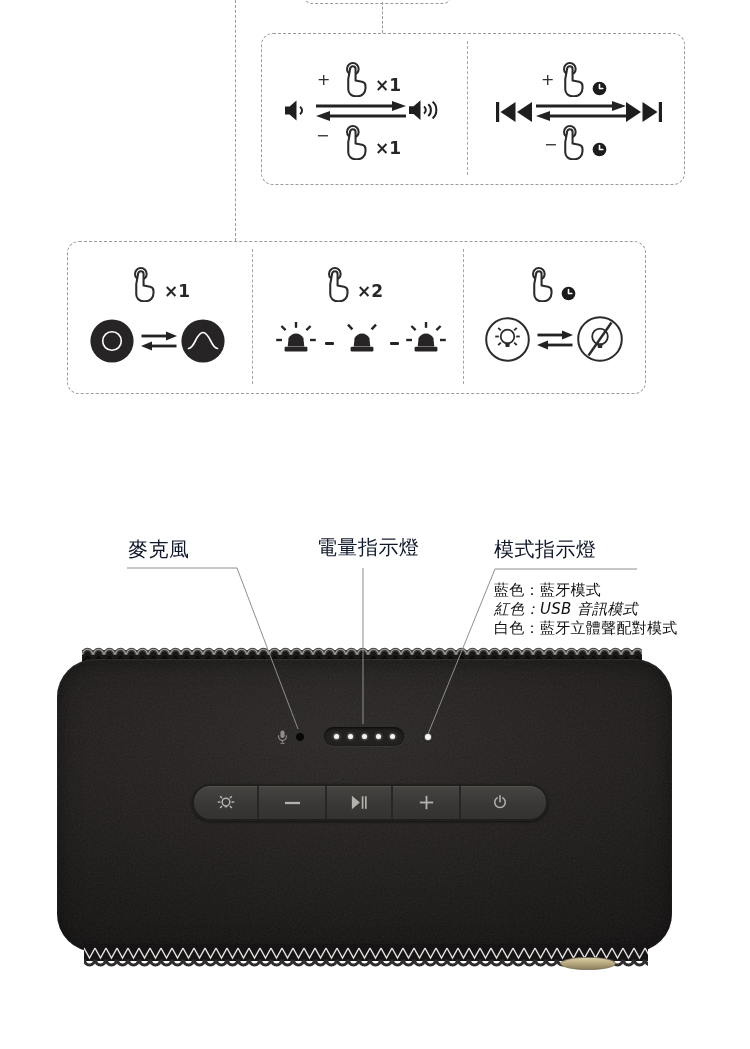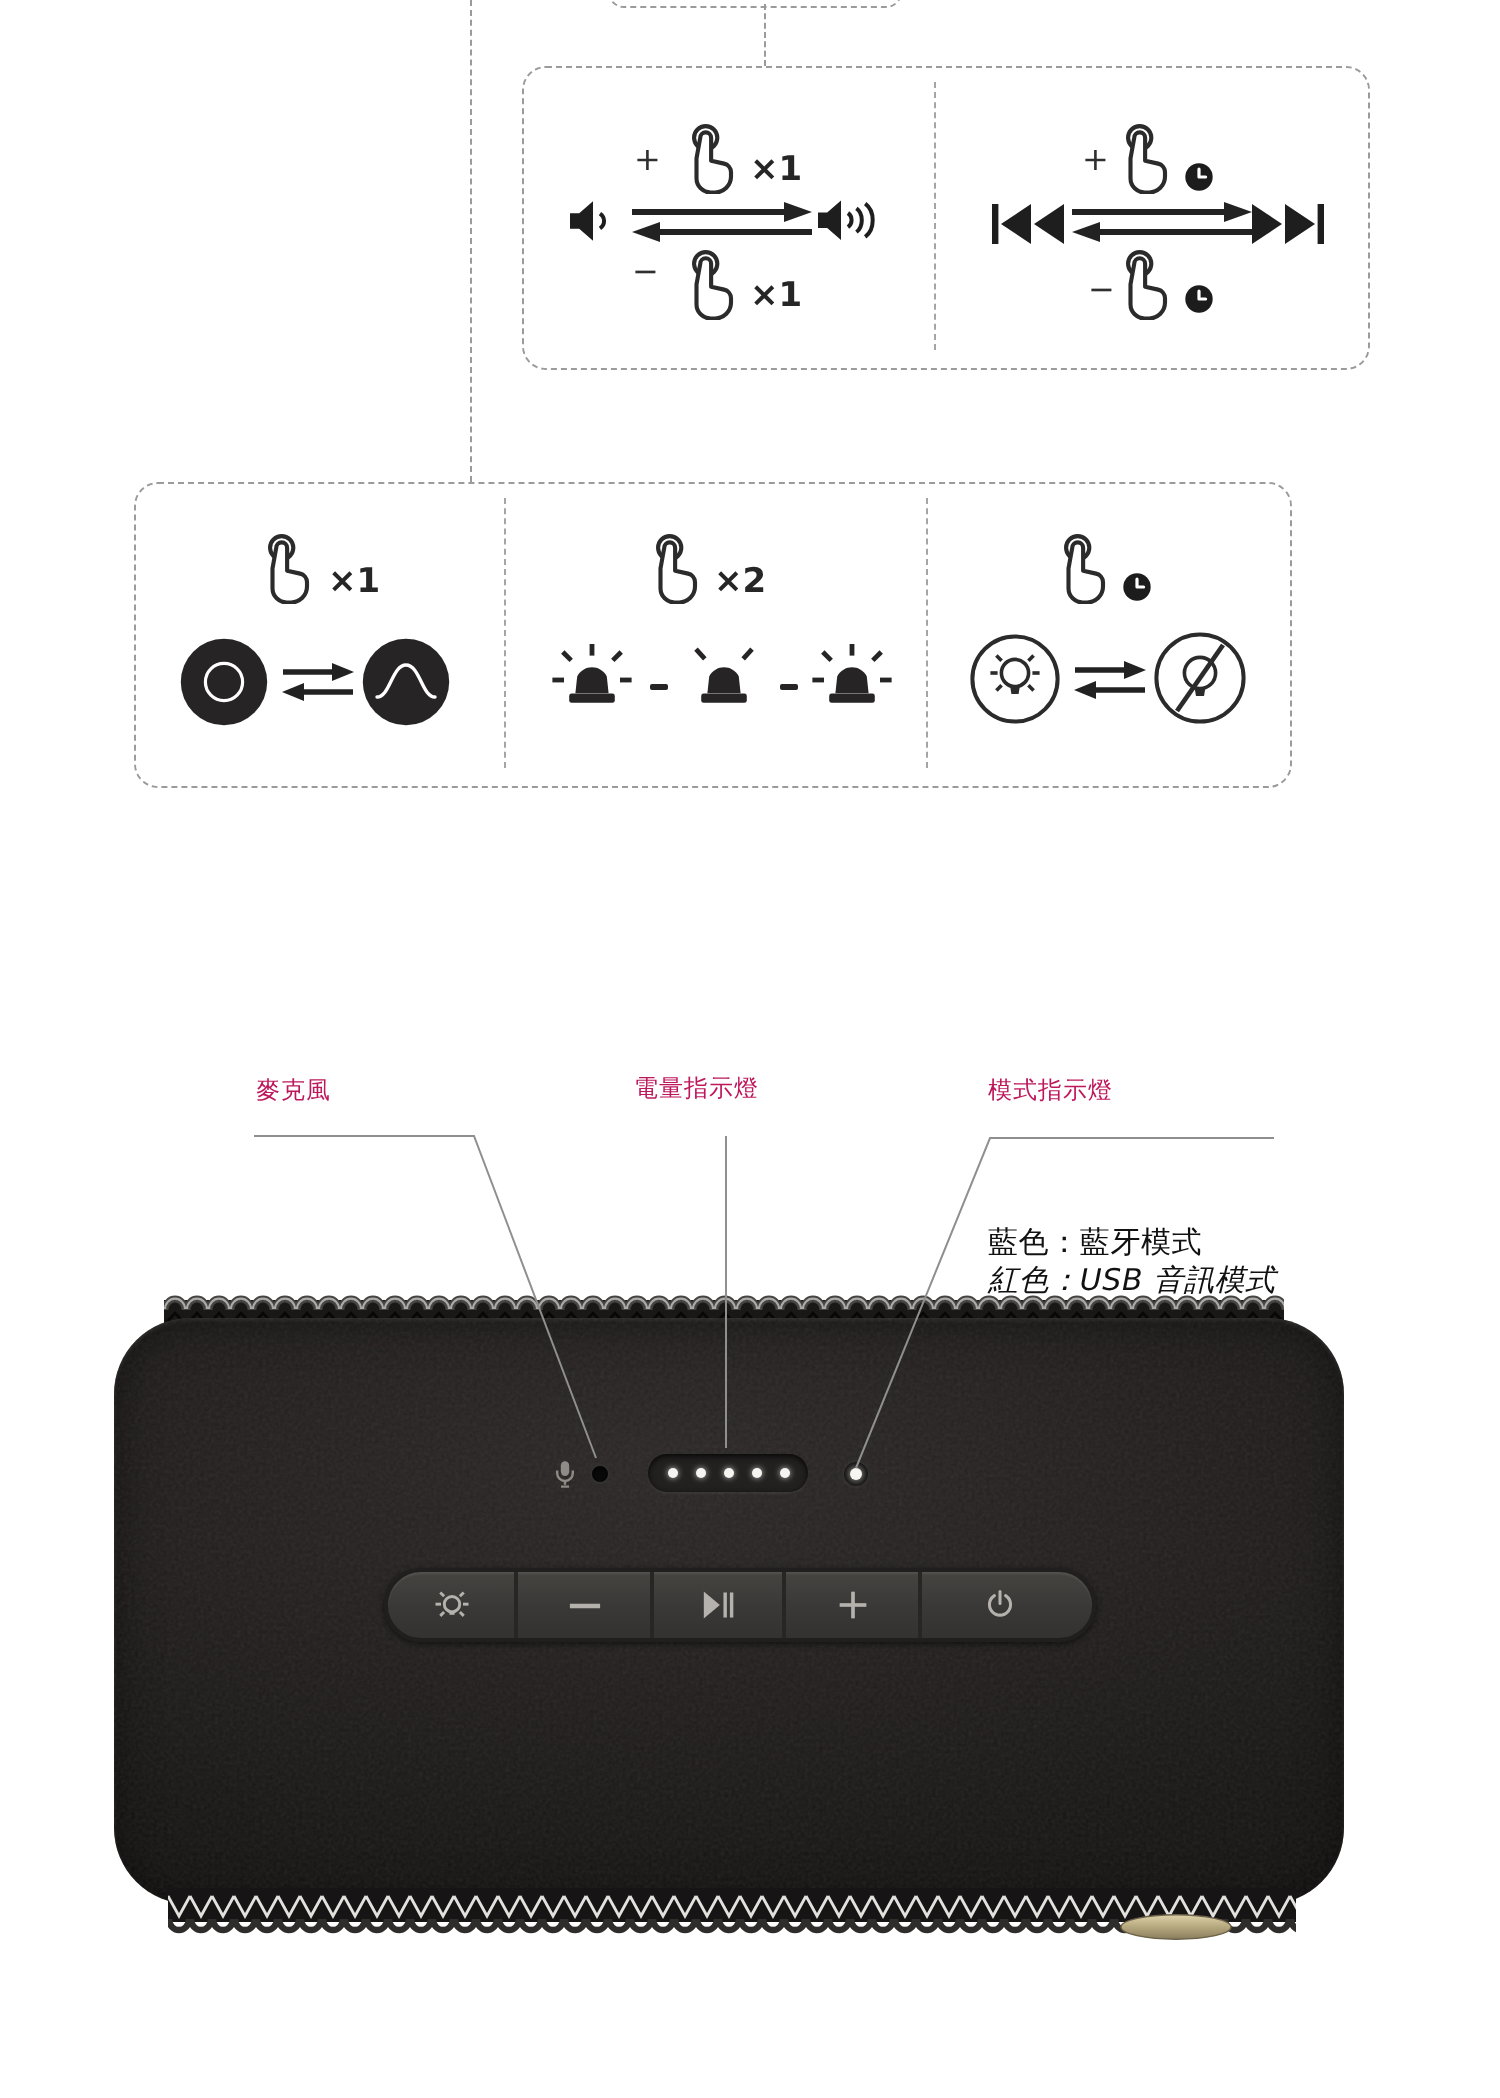--- a/index.html
+++ b/index.html
@@ -8,22 +8,22 @@
   .abs{position:absolute;}
   
   .dbox{position:absolute;border:1px dashed #9b9b9b;border-radius:12px;background:transparent;}
   .dline-v{position:absolute;width:0;border-left:1px dashed #9b9b9b;}
   .ddiv{position:absolute;width:0;border-left:1px dashed #a5a5a5;}
   
   .sym{position:absolute;font-size:16px;color:#2f2f2f;line-height:1;}
   .mult{position:absolute;font-size:17px;font-weight:600;color:#262626;line-height:1;}
   .dash-sep{position:absolute;height:3px;background:#262424;border-radius:1px;}
   
-  .callout{position:absolute;font-size:12px;color:#be185d;line-height:1;letter-spacing:.5px;}
-  .sub{position:absolute;font-size:15px;color:#111;line-height:19.5px;letter-spacing:.3px;white-space:nowrap;margin-top:31px;}
+  .callout{position:absolute;font-size:20px;color:#0f172a;line-height:1;letter-spacing:.5px;}
+  .sub{position:absolute;font-size:15px;color:#111;line-height:19.5px;letter-spacing:.3px;white-space:nowrap;}
   
   .body{position:absolute;left:57px;top:659px;width:615px;height:293px;border-radius:38px;
         background:radial-gradient(115% 95% at 46% 26%, #2b2827 0%, #211e1d 38%, #181615 70%, #121010 100%);
         box-shadow:inset 0 1px 2px rgba(255,255,255,.10), inset 0 0 22px rgba(0,0,0,.55);overflow:hidden;}
   .pill{position:absolute;left:324px;top:727px;width:80px;height:19px;border-radius:10px;background:#232120;
         box-shadow:inset 0 1px 3px rgba(0,0,0,.85), 0 1px 1px rgba(255,255,255,.05);
         display:flex;align-items:center;justify-content:center;gap:9px;}
   .dot{width:5px;height:5px;border-radius:50%;background:#f6f4f0;box-shadow:0 0 3px rgba(255,255,255,.75);}
   .michole{position:absolute;left:295px;top:732px;width:10px;height:10px;border-radius:50%;background:#0a0909;
            border:1px solid #343230;box-sizing:border-box;box-shadow:inset 0 1px 2px #000;}
@@ -374,14 +374,15 @@
       <line x1="363" y1="568" x2="363" y2="724"></line>
       <polyline points="637,569 495,569 428,734"></polyline>
     </g>
   </svg>
 
   <span class="callout" style="left:128px;top:539px;">麥克風</span>
   <span class="callout" style="left:317px;top:539px;font-family:Liberation Mono, monospace;">電量指示燈</span>
   <span class="callout" style="left:494px;top:539px;">模式指示燈</span>
   <span class="sub" style="left:494px;top:581px;">藍色：藍牙模式</span>
   <span class="sub" style="left:494px;top:600px;font-style:italic;">紅色：USB 音訊模式</span>
+  <span class="sub" style="left:494px;top:619px;">白色：藍牙立體聲配對模式</span>
 
 </div>
 
 </body></html>

